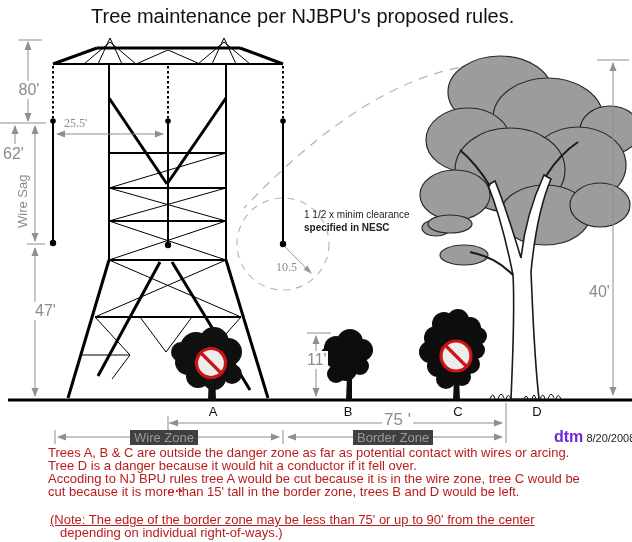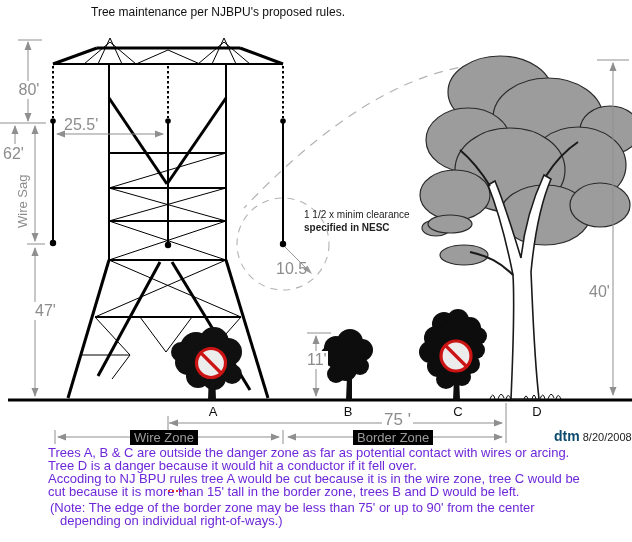--- a/index.html
+++ b/index.html
@@ -1,29 +1,29 @@
 <!DOCTYPE html>
 <html><head>
 <meta charset="utf-8">
 <style>
   html,body{margin:0;padding:0;background:#fff;}
   #stage{position:relative;width:632px;height:542px;background:#fff;overflow:hidden;
          font-family:"Liberation Sans",sans-serif;}
   #diagram-svg{position:absolute;left:0;top:0;}
   .txt{position:absolute;white-space:nowrap;}
-  .title{font-size:12px;color:#111;}
+  .title{font-size:20px;color:#111;}
   .dim{font-size:16px;color:#8c8c8c;background:#fff;padding:0 1px;}
-  .dim-nobg{font-size:16px;color:#8c8c8c;}
-  .zone{font-size:13px;color:#9a9a9a;background:#000000;padding:0 4px;}
+  .dim-nobg{font-size:12px;color:#8c8c8c;font-family:Liberation Serif, serif;}
+  .zone{font-size:13px;color:#9a9a9a;background:#404040;padding:0 4px;}
   .treelbl{font-size:13px;color:#111;text-align:center;width:16px;}
   .note2{font-size:10px;color:#222;line-height:13px;}
   .vlabel{font-size:13px;color:#8c8c8c;transform-origin:0 0;transform:rotate(-90deg);}
-  .body-copy{font-size:13px;line-height:13.1px;color:#6d28d9;}
+  .body-copy{font-size:13px;line-height:13.1px;color:#b91c1c;}
   .sig{font-size:11px;color:#222;}
-  .sig b{font-size:14px;color:#0c4a6e;}
+  .sig b{font-size:16px;color:#6d28d9;}
   .squiggle{position:absolute;left:168px;top:486px;width:14px;height:4px;
             border-bottom:2px dotted #e03030;}
 </style>
 </head>
 <body>
 
 <div id="stage">
 
 <svg id="diagram-svg" width="632" height="542" viewBox="0 0 632 542">
 
@@ -279,19 +279,19 @@
 <div class="txt sig" style="left:554px;top:428px;">
   <b>dtm</b>
   <span>8/20/2008</span>
 </div>
 
 <div class="txt body-copy" style="left:48px;top:446px;">
   <div>Trees A, B &amp; C are outside the danger zone as far as potential contact with wires or arcing.</div>
   <div>Tree D is a danger because it would hit a conductor if it fell over.</div>
   <div>Accoding to NJ BPU rules tree A would be cut because it is in the wire zone, tree C would be</div>
   <div>cut because it is more than 15' tall in the border zone, trees B and D would be left.</div>
-  <div style="margin-top:3px;padding-left:2px;">(Note: The edge of the border zone may be less than 75' or up to 90' from the center</div>
+  <div style="margin-top:15px;padding-left:2px;text-decoration:underline;">(Note: The edge of the border zone may be less than 75' or up to 90' from the center</div>
   <div style="padding-left:12px;">depending on individual right-of-ways.)</div>
 </div>
 
 <div class="squiggle"></div>
 
 </div>
 
 </body></html>

